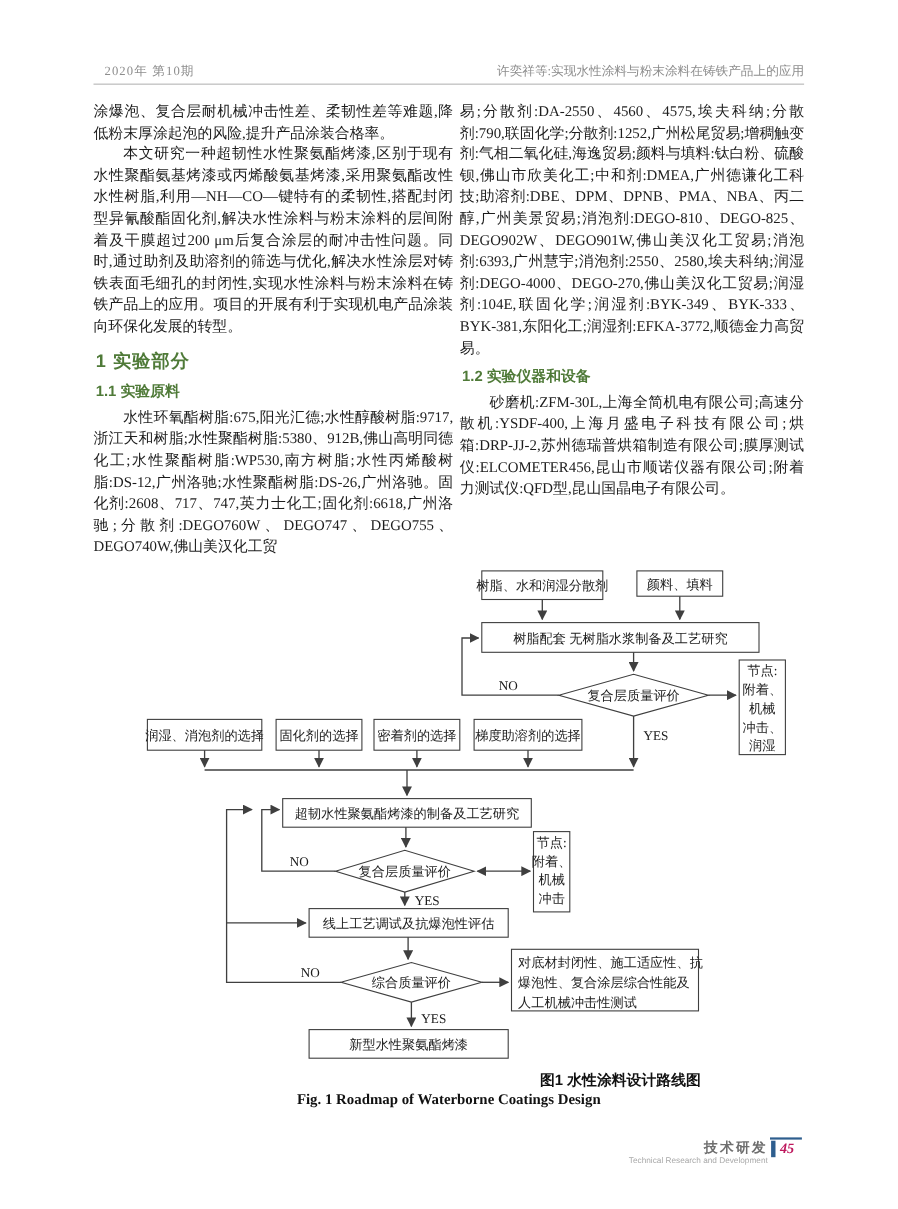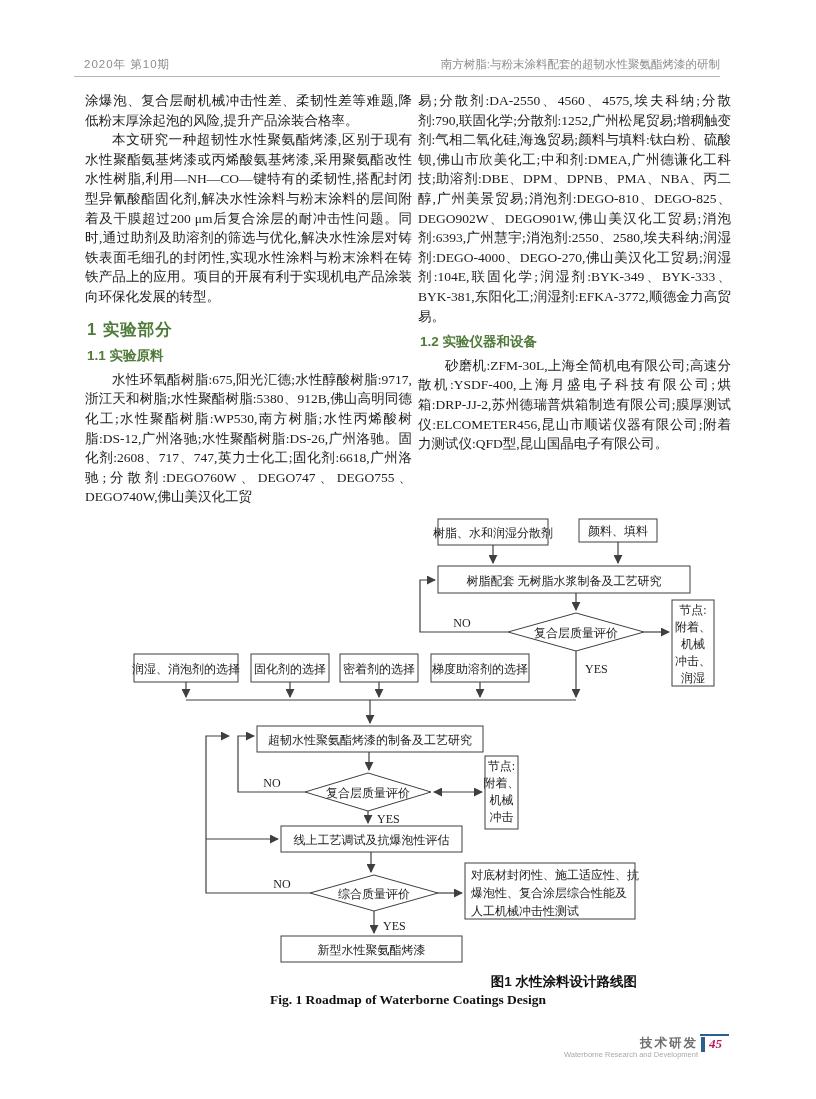--- a/index.html
+++ b/index.html
@@ -2,22 +2,22 @@
 <html><head>
 <meta charset="utf-8">
 <style>
   html,body{margin:0;padding:0;}
   body{
     width:816px;height:1099px;position:relative;background:#ffffff;
     font-family:"Liberation Serif","DejaVu Serif",serif;color:#1c1c1c;
     overflow:hidden;
   }
   
-  .hdr{position:absolute;top:55px;left:74px;width:646px;height:21px;
-    font-family:Liberation Sans, sans-serif;
+  .hdr{position:absolute;top:55px;left:85px;width:646px;height:21px;
+    font-family:Liberation Serif, serif;
     font-size:11.5px;color:#8d8d8d;border-bottom:1px solid #b5b5b5;}
   .hdr .l{position:absolute;left:10px;top:2px;letter-spacing:1px;}
   .hdr .r{position:absolute;right:0;top:2px;}
   
   .col{position:absolute;top:91px;text-align:justify;
     font-size:13.5px;line-height:19.6px;}
   .col-left{left:85px;width:327px;}
   .col-right{left:418px;width:313px;}
   .col p{margin:0;}
   .col p.ind{text-indent:2em;}
@@ -51,21 +51,21 @@
   svg text{font-family:"Liberation Serif","DejaVu Serif",serif;font-size:12px;fill:#1c1c1c;}
   svg .lbl{font-size:12px;}
   svg rect,svg polygon{fill:#ffffff;stroke:#3f3f3f;stroke-width:1;}
   svg line,svg polyline{stroke:#3f3f3f;stroke-width:1.2;fill:none;}
 </style>
 </head>
 <body>
 
 <div class="hdr">
   <span class="l">2020年  第10期</span>
-  <span class="r">南方树脂:与粉末涂料配套的超韧水性聚氨酯烤漆的研制</span>
+  <span class="r">许奕祥等:实现水性涂料与粉末涂料在铸铁产品上的应用</span>
 </div>
 
 <div class="col col-left">
   <p>涂爆泡、复合层耐机械冲击性差、柔韧性差等难题,降低粉末厚涂起泡的风险,提升产品涂装合格率。</p>
   <p class="ind">本文研究一种超韧性水性聚氨酯烤漆,区别于现有水性聚酯氨基烤漆或丙烯酸氨基烤漆,采用聚氨酯改性水性树脂,利用—NH—CO—键特有的柔韧性,搭配封闭型异氰酸酯固化剂,解决水性涂料与粉末涂料的层间附着及干膜超过200 μm后复合涂层的耐冲击性问题。同时,通过助剂及助溶剂的筛选与优化,解决水性涂层对铸铁表面毛细孔的封闭性,实现水性涂料与粉末涂料在铸铁产品上的应用。项目的开展有利于实现机电产品涂装向环保化发展的转型。</p>
   <div class="sec1">1    实验部分</div>
   <div class="sec2">1.1   实验原料</div>
   <p class="ind">水性环氧酯树脂:675,阳光汇德;水性醇酸树脂:9717,浙江天和树脂;水性聚酯树脂:5380、912B,佛山高明同德化工;水性聚酯树脂:WP530,南方树脂;水性丙烯酸树脂:DS-12,广州洛驰;水性聚酯树脂:DS-26,广州洛驰。固化剂:2608、717、747,英力士化工;固化剂:6618,广州洛驰;分散剂:DEGO760W、DEGO747、DEGO755、DEGO740W,佛山美汉化工贸</p>
 </div>
 
@@ -170,16 +170,16 @@
   <line x1="374" y1="913" x2="374" y2="935" marker-end="url(#arr)"></line>
   <text x="383" y="932" class="lbl">YES</text>
   <rect x="281" y="938" width="181" height="26"></rect>
   <text x="371.5" y="956" text-anchor="middle">新型水性聚氨酯烤漆</text>
 </svg>
 
 <div class="cap-cn">图1   水性涂料设计路线图</div>
 <div class="cap-en">Fig. 1   Roadmap of Waterborne Coatings Design</div>
 
 <div class="ftr-cn">技术研发</div>
-<div class="ftr-en">Waterborne Research and Development</div>
+<div class="ftr-en">Technical Research and Development</div>
 <div class="ftr-line"></div>
 <div class="ftr-bar"></div>
 <div class="ftr-num">45</div>
 
 </body></html>

